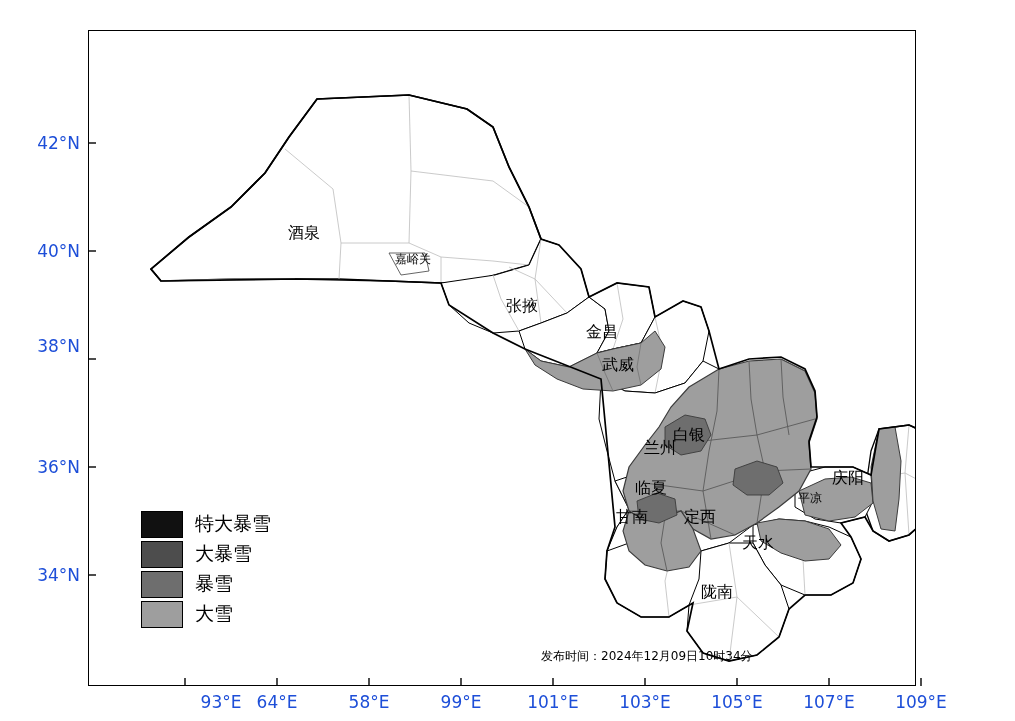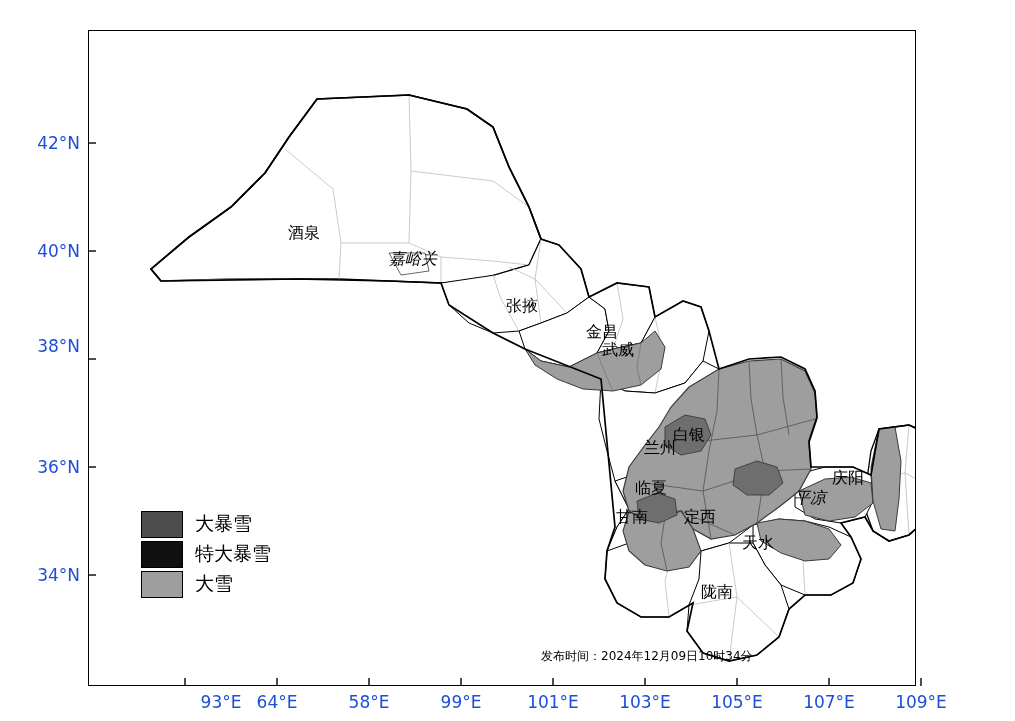--- a/index.html
+++ b/index.html
@@ -101,21 +101,21 @@
   
   .city-label {
     position: absolute;
     font-family: "DejaVu Sans", "Liberation Sans", sans-serif;
     font-size: 16px;
     color: #000;
     white-space: nowrap;
     transform: translate(-50%, -50%);
     line-height: 14px;
   }
-  .city-label.sm { font-size: 16px; font-style: italic; }
+  .city-label.sm { font-size: 12px; }
   svg { display: block; }
 </style>
 </head>
 <body>
 
 <div id="map-figure">
 
   <div id="title-block">
     <div id="main-title">甘肃省暴雪蓝色预警</div>
     <div id="sub-title">兰州中心气象台</div>
@@ -205,39 +205,43 @@
       </g>
 
       <path d="M 228 68 L 320 64 L 378 78 L 404 96 L 420 136 L 440 176 L 452 208 L 470 214 L 492 238 L 500 266 L 528 252 L 560 256 L 566 286 L 594 270 L 612 276 L 620 300 L 630 338 L 660 328 L 692 326 L 716 338 L 726 360 L 728 386 L 720 410 L 722 436 L 736 436 L 764 436 L 782 444 L 790 398 L 820 394 L 842 404 L 854 426 L 850 460 L 838 488 L 820 504 L 800 510 L 784 500 L 776 486 L 752 492 L 762 506 L 772 528 L 764 552 L 742 564 L 716 564 L 700 578 L 690 606 L 668 624 L 640 630 L 614 622 L 598 600 L 604 572 L 580 586 L 552 586 L 528 572 L 516 548 L 518 520 L 526 496 L 512 348 L 436 318 L 404 302 L 360 274 L 352 252 L 300 250 L 206 248 L 72 250 L 62 238 L 100 206 L 142 176 L 176 142 L 200 106 Z" fill="none" stroke="#000000" stroke-width="1.7"></path>
 
     </svg>
 
     <div class="city-label" style="left:215px; top:202px;">酒泉</div>
     <div class="city-label sm" style="left:324px; top:228px;">嘉峪关</div>
     <div class="city-label" style="left:433px; top:275px;text-align:center;">张掖</div>
     <div class="city-label" style="left:513px; top:301px;">金昌</div>
-    <div class="city-label" style="left:529px; top:319px;text-align:right;">武威</div>
+    <div class="city-label" style="left:529px; top:334px;text-align:right;">武威</div>
     <div class="city-label" style="left:600px; top:404px;">白银</div>
     <div class="city-label" style="left:571px; top:417px;">兰州</div>
     <div class="city-label" style="left:562px; top:457px;">临夏</div>
     <div class="city-label" style="left:543px; top:486px;">甘南</div>
     <div class="city-label" style="left:611px; top:486px;">定西</div>
     <div class="city-label sm" style="left:721px; top:467px;">平凉</div>
     <div class="city-label" style="left:759px; top:447px;">庆阳</div>
     <div class="city-label" style="left:669px; top:512px;">天水</div>
     <div class="city-label" style="left:628px; top:561px;">陇南</div>
 
     <div id="legend" style="left:52px; top:478px;">
       <div class="legend-row">
+        <span class="legend-swatch" style="background:#111111;"></span>
+        <span class="legend-label">特大暴雪</span>
+      </div>
+      <div class="legend-row">
         <span class="legend-swatch" style="background:#4d4d4d;"></span>
         <span class="legend-label">大暴雪</span>
       </div>
       <div class="legend-row">
-        <span class="legend-swatch" style="background:#111111;"></span>
-        <span class="legend-label">特大暴雪</span>
+        <span class="legend-swatch" style="background:#6e6e6e;"></span>
+        <span class="legend-label">暴雪</span>
       </div>
       <div class="legend-row">
         <span class="legend-swatch" style="background:#9e9e9e;"></span>
         <span class="legend-label">大雪</span>
       </div>
     </div>
 
     <div id="issue-time" style="left:452px; top:617px;">发布时间：2024年12月09日10时34分</div>
 
   </div>

